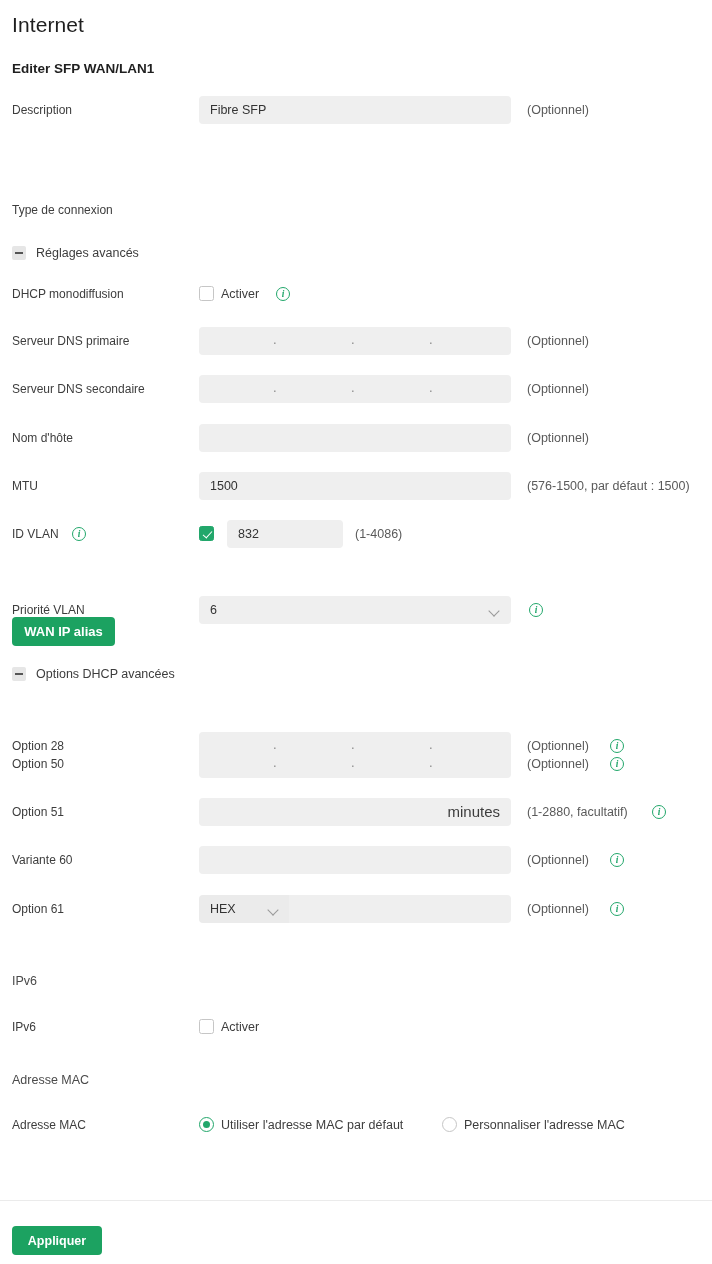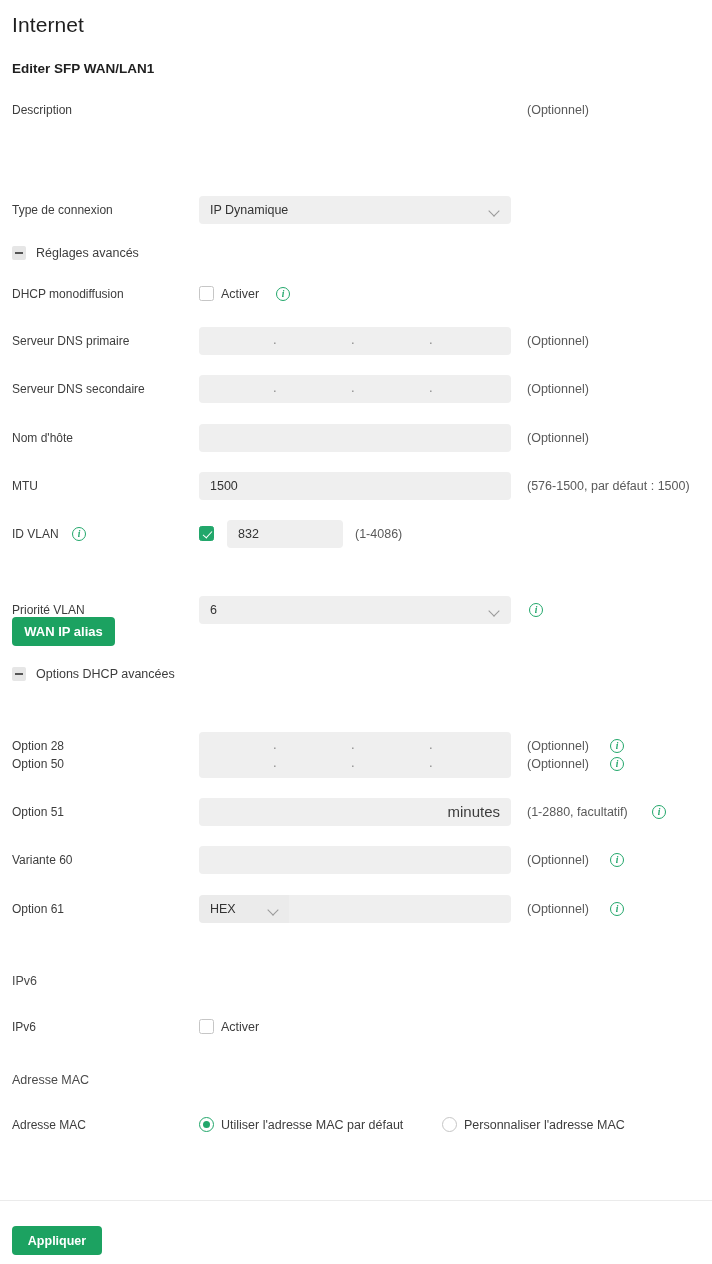--- a/index.html
+++ b/index.html
@@ -291,30 +291,29 @@
 </head>
 <body>
 
 <div class="page">
 
   <div class="page-title">Internet</div>
   <div class="section-title">Editer SFP WAN/LAN1</div>
 
   <div class="row" style="top:96px;">
     <div class="row-label">Description</div>
+    <div class="field">
+      <span>Fibre SFP</span>
+    </div>
     <div class="hint" style="left:527px;">(Optionnel)</div>
   </div>
 
 
   <div class="row" style="top:196px;">
     <div class="row-label">Type de connexion</div>
-    <div class="select">
-      <span class="sel-value">IP Dynamique</span>
-      <span class="chevron"></span>
-    </div>
   </div>
 
   <div class="row" style="top:239px;">
     <span class="collapse-toggle"></span>
     <span class="collapse-label">Réglages avancés</span>
   </div>
 
   <div class="row" style="top:280px;">
     <div class="row-label">DHCP monodiffusion</div>
     <div class="cb-wrap" style="left:199px;">

